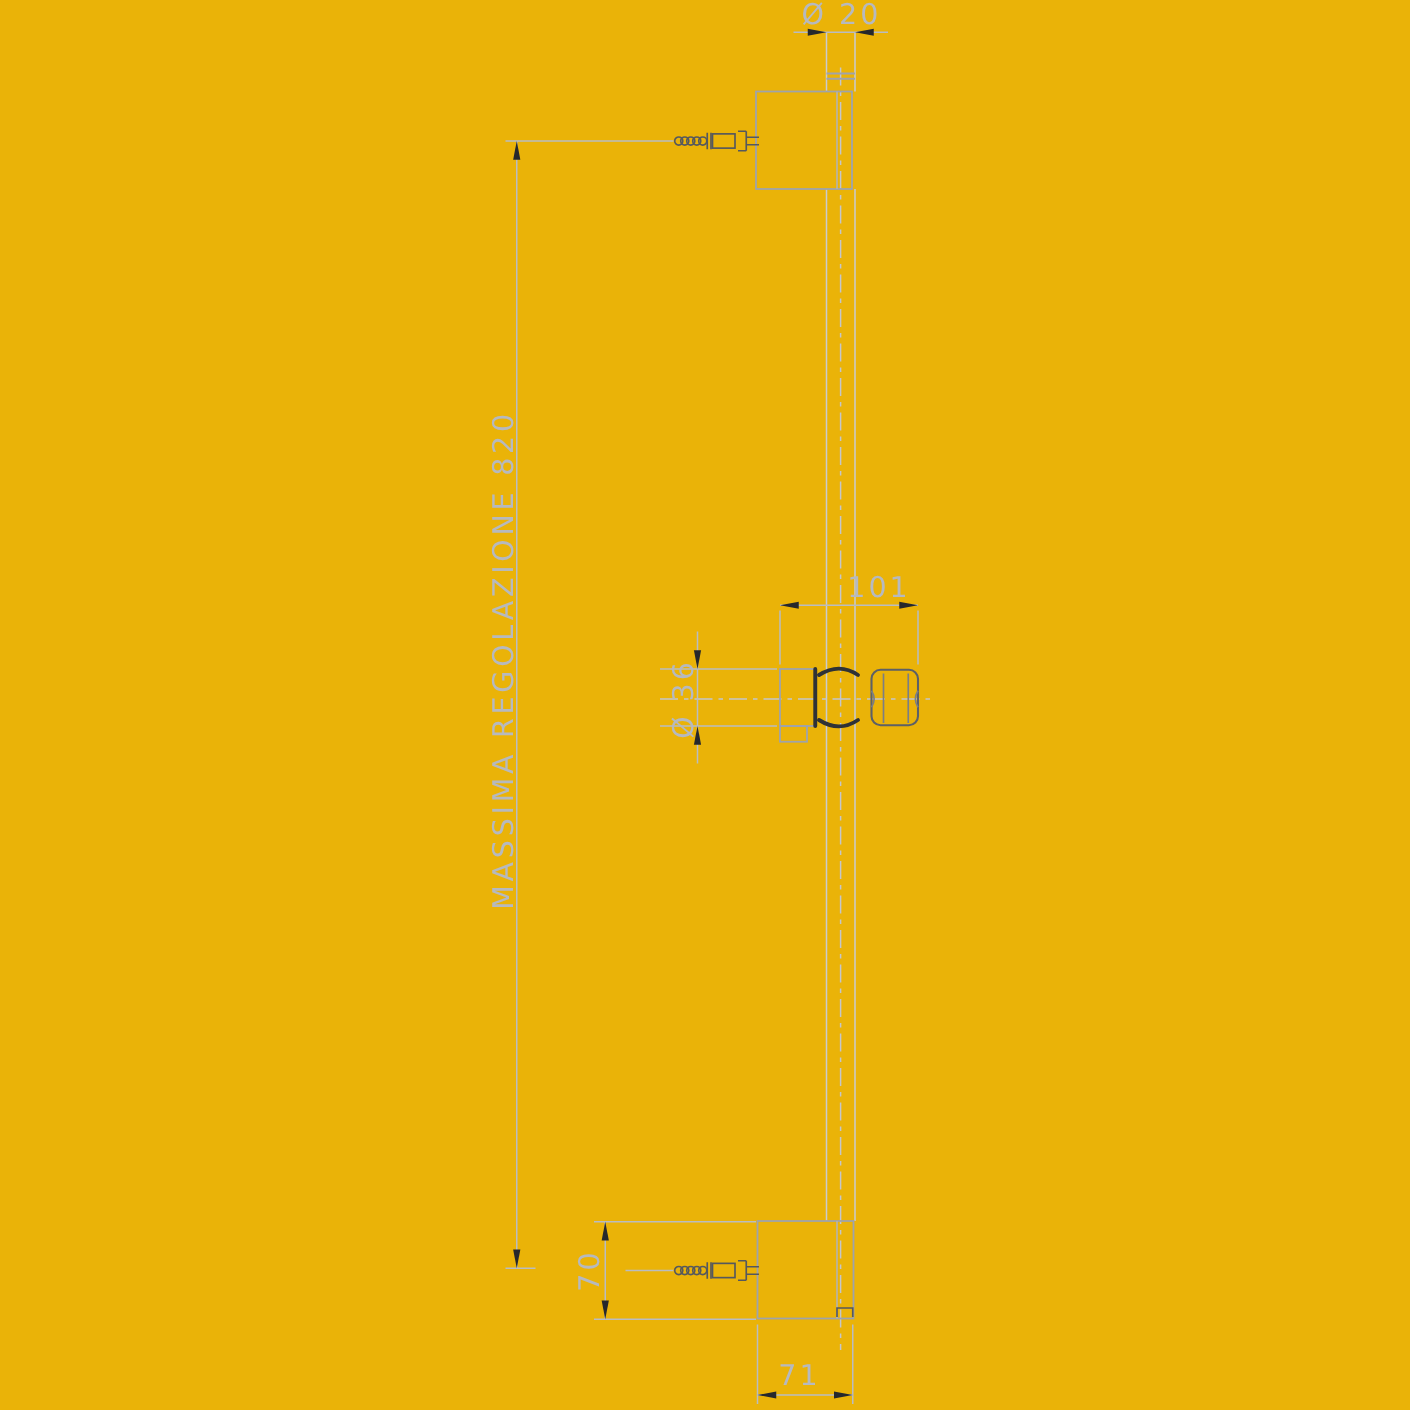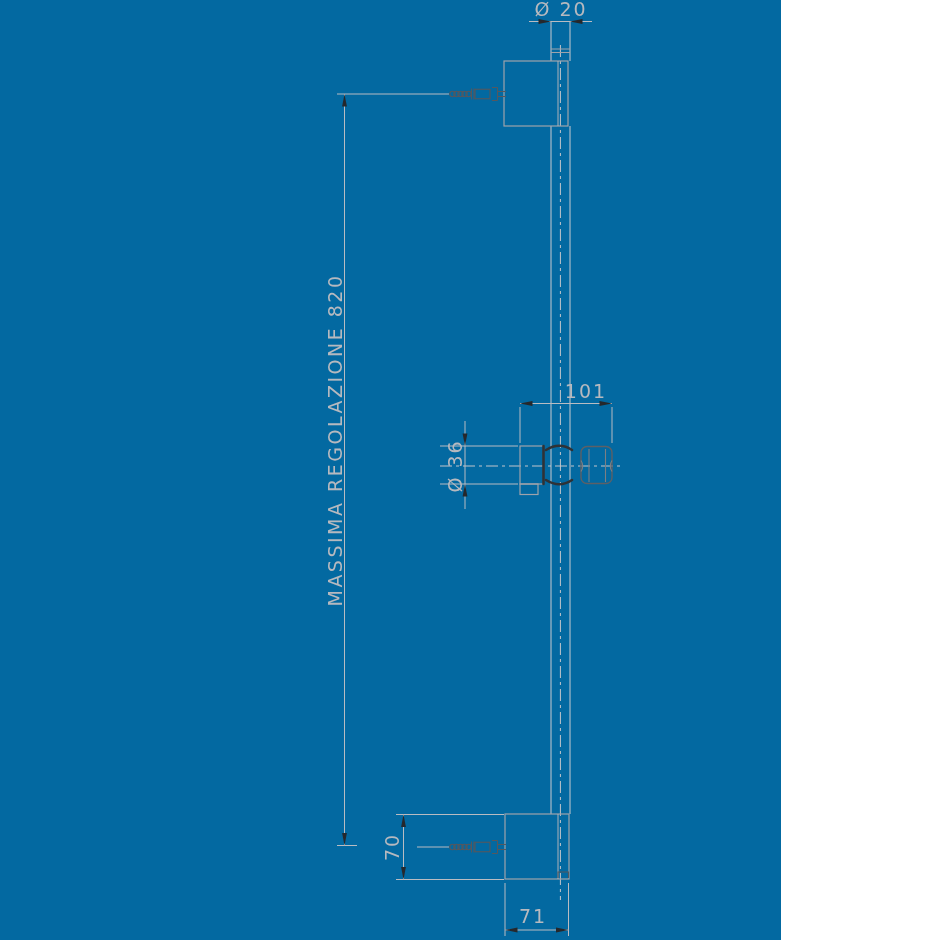--- a/index.html
+++ b/index.html
@@ -1,16 +1,16 @@
 <!DOCTYPE html>
 <html><head>
 <meta charset="utf-8">
 <style>
   html,body{margin:0;padding:0;background:#ffffff;}
-  .stage{position:relative;width:781px;height:940px;background:#0369a1;overflow:hidden;
+  .stage{position:relative;width:940px;height:940px;background:#eab308;overflow:hidden;
          font-family:"DejaVu Sans",sans-serif;}
   svg{display:block;}
   
   .thin  {stroke:#b9bcc2;stroke-width:1;fill:none;}
   .rod   {stroke:#c9cbd0;stroke-width:1;fill:none;}
   .edge  {stroke:#9fa3ab;stroke-width:1.2;fill:none;}
   .inner {stroke:#b0b3b9;stroke-width:1;fill:none;}
   .knob  {stroke:#5d6066;stroke-width:1.4;fill:none;}
   .knobthin{stroke:#7b7e84;stroke-width:1.1;fill:none;}
   .heavy {stroke:#2f3236;stroke-width:2.6;fill:none;stroke-linecap:round;}

